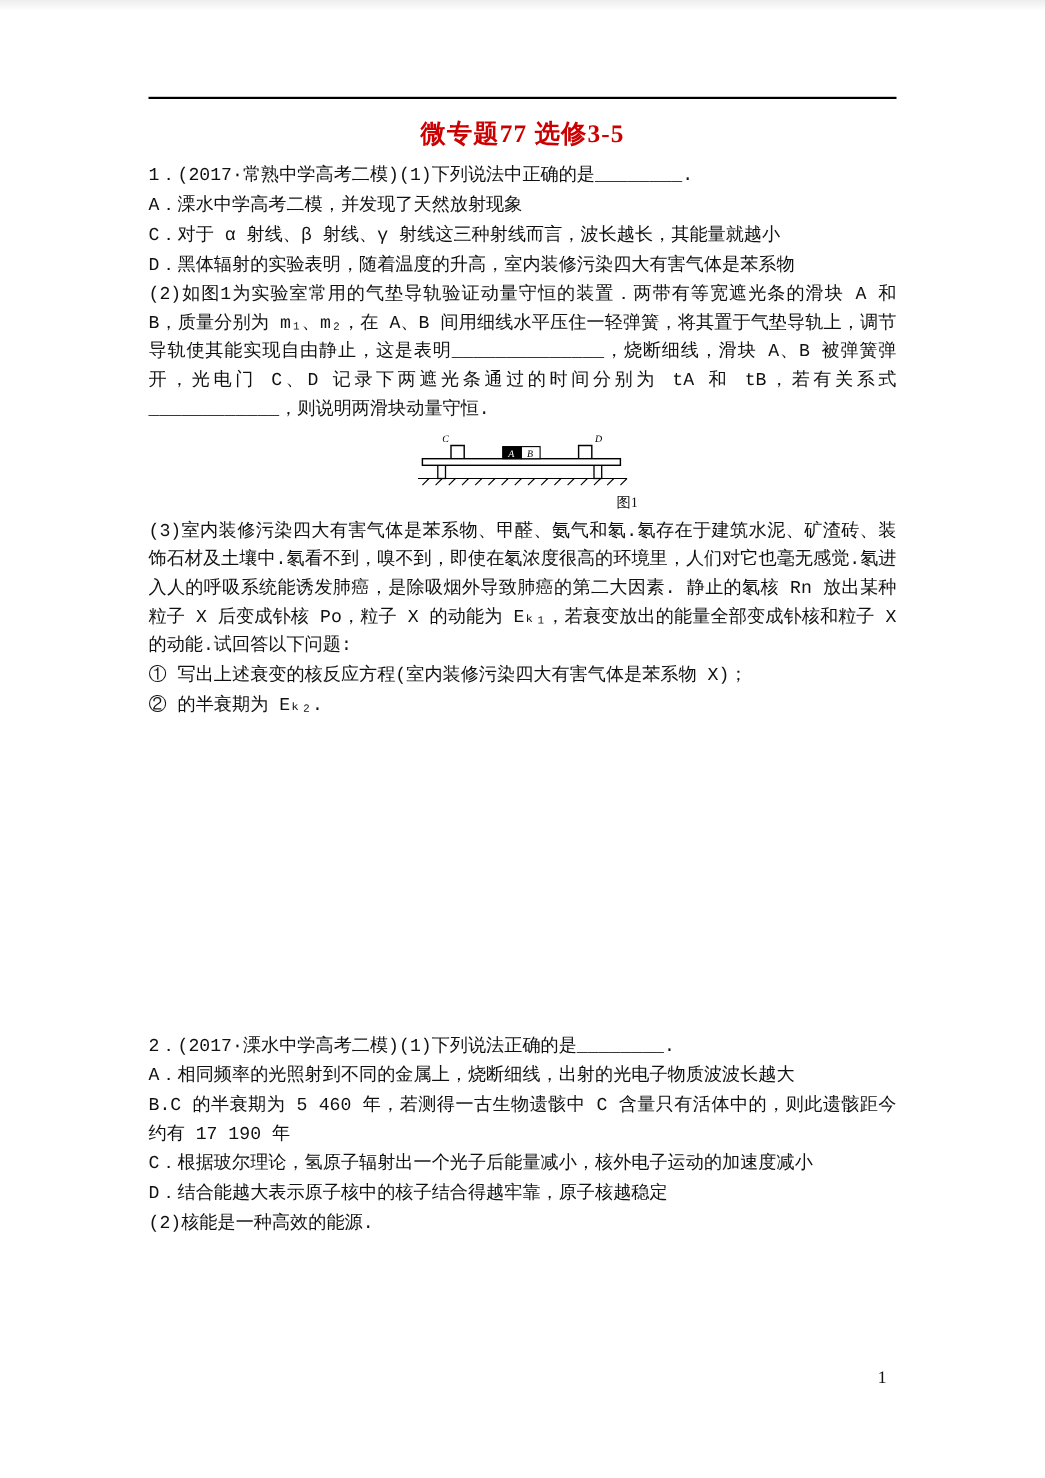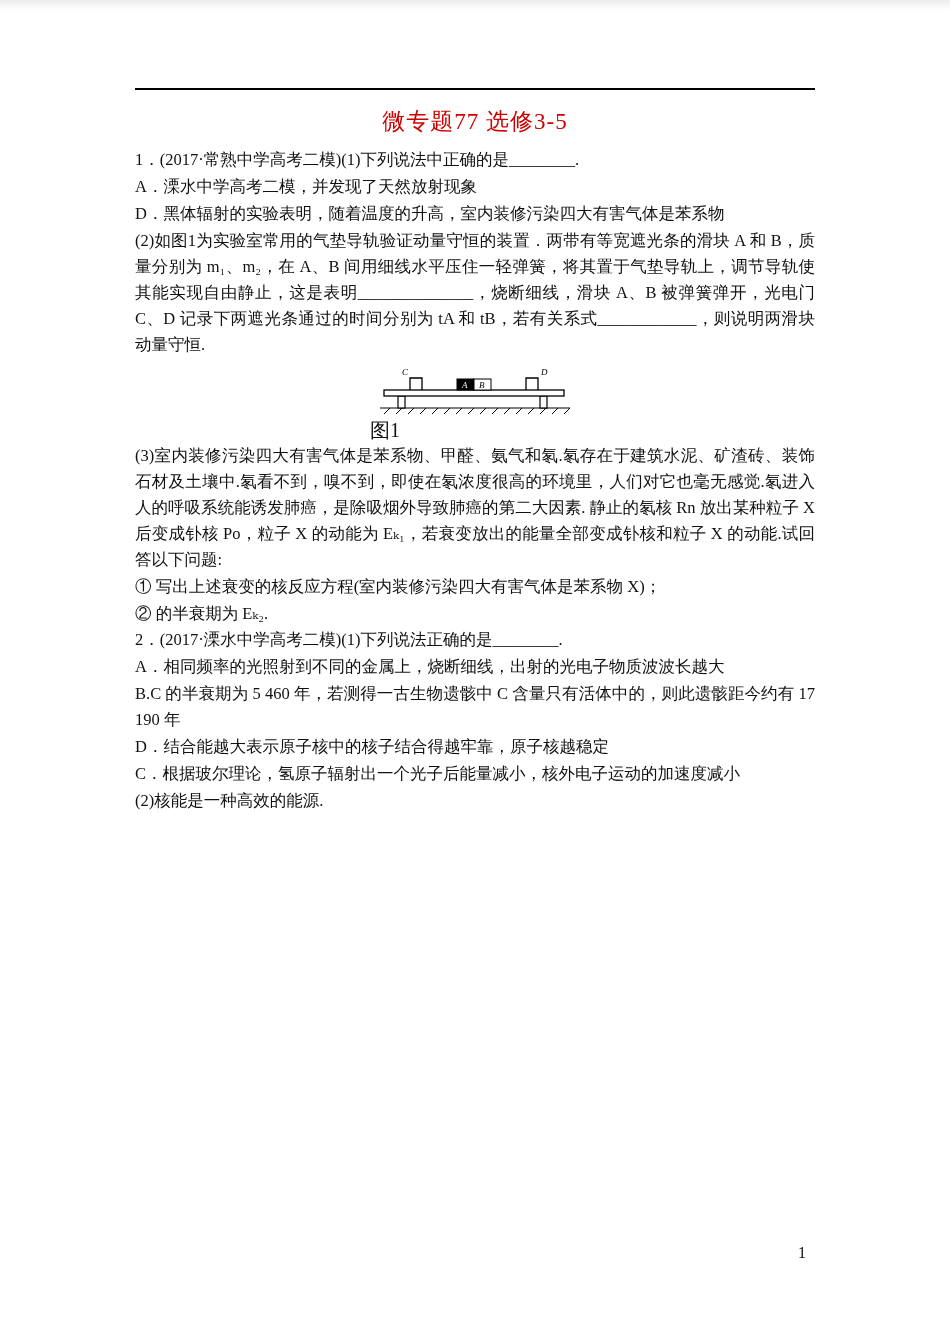--- a/index.html
+++ b/index.html
@@ -24,49 +24,51 @@
   }
   .top-rule {
     margin-top: 88px;
     border-top: 2px solid #000000;
     height: 0;
   }
   .doc-title {
     margin: 16px 0 10px 0;
     text-align: center;
     font-size: 23px;
-    font-weight: normal;
+    font-weight: bold;
     color: #cc0000;
     letter-spacing: 1px;
   }
   p.line {
     margin: 0;
     font-size: 16.5px;
     line-height: 26px;
     text-align: justify;
+    font-family: Liberation Mono, monospace;
   }
   p.spaced {
     margin-top: 1px;
   }
   .figure-wrap {
     width: 210px;
     margin: 6px auto 0 auto;
     text-align: center;
   }
   .figure-wrap svg {
     display: block;
     margin: 0 auto;
   }
   .figure-caption {
-    font-size: 20px;
+    font-size: 13px;
     line-height: 24px;
-    text-align: left;
+    text-align: right;
     margin-top: 2px;
   }
   .q2-block {
+    margin-top: 284px;
   }
   .page-number {
     position: absolute;
     left: 798px;
     top: 1244px;
     font-size: 16px;
     color: #111111;
   }
   .fig-label {
     font-family: "Liberation Serif", "DejaVu Serif", serif;
@@ -86,20 +88,21 @@
 
 <div class="page">
   <div class="content">
 
     <div class="top-rule"></div>
 
     <h1 class="doc-title">微专题77 选修3-5</h1>
 
     <p class="line">1．(2017·常熟中学高考二模)(1)下列说法中正确的是________.</p>
     <p class="line spaced">A．溧水中学高考二模，并发现了天然放射现象</p>
+    <p class="line spaced">C．对于 α 射线、β 射线、γ 射线这三种射线而言，波长越长，其能量就越小</p>
     <p class="line spaced">D．黑体辐射的实验表明，随着温度的升高，室内装修污染四大有害气体是苯系物</p>
     <p class="line spaced">(2)如图1为实验室常用的气垫导轨验证动量守恒的装置．两带有等宽遮光条的滑块 A 和 B，质量分别为 m₁、m₂，在 A、B 间用细线水平压住一轻弹簧，将其置于气垫导轨上，调节导轨使其能实现自由静止，这是表明______________，烧断细线，滑块 A、B 被弹簧弹开，光电门 C、D 记录下两遮光条通过的时间分别为 tA 和 tB，若有关系式____________，则说明两滑块动量守恒.</p>
 
     <div class="figure-wrap">
       <svg width="195" height="52" viewBox="0 0 195 52">
 
         <g stroke="#000" stroke-width="1">
           <line x1="2" y1="44" x2="192" y2="44"></line>
           <line x1="12" y1="44" x2="6" y2="50"></line>
           <line x1="24" y1="44" x2="18" y2="50"></line>
@@ -140,21 +143,21 @@
     </div>
 
     <p class="line spaced">(3)室内装修污染四大有害气体是苯系物、甲醛、氨气和氡.氡存在于建筑水泥、矿渣砖、装饰石材及土壤中.氡看不到，嗅不到，即使在氡浓度很高的环境里，人们对它也毫无感觉.氡进入人的呼吸系统能诱发肺癌，是除吸烟外导致肺癌的第二大因素. 静止的氡核 Rn 放出某种粒子 X 后变成钋核 Po，粒子 X 的动能为 Eₖ₁，若衰变放出的能量全部变成钋核和粒子 X 的动能.试回答以下问题:</p>
     <p class="line spaced">① 写出上述衰变的核反应方程(室内装修污染四大有害气体是苯系物 X)；</p>
     <p class="line spaced">② 的半衰期为 Eₖ₂.</p>
 
     <div class="q2-block">
       <p class="line">2．(2017·溧水中学高考二模)(1)下列说法正确的是________.</p>
       <p class="line spaced">A．相同频率的光照射到不同的金属上，烧断细线，出射的光电子物质波波长越大</p>
       <p class="line spaced">B.C 的半衰期为 5 460 年，若测得一古生物遗骸中 C 含量只有活体中的，则此遗骸距今约有 17 190 年</p>
+      <p class="line spaced">C．根据玻尔理论，氢原子辐射出一个光子后能量减小，核外电子运动的加速度减小</p>
       <p class="line spaced">D．结合能越大表示原子核中的核子结合得越牢靠，原子核越稳定</p>
-      <p class="line spaced">C．根据玻尔理论，氢原子辐射出一个光子后能量减小，核外电子运动的加速度减小</p>
       <p class="line spaced">(2)核能是一种高效的能源.</p>
     </div>
 
   </div>
 
   <div class="page-number">1</div>
 </div>
 
 </body></html>

